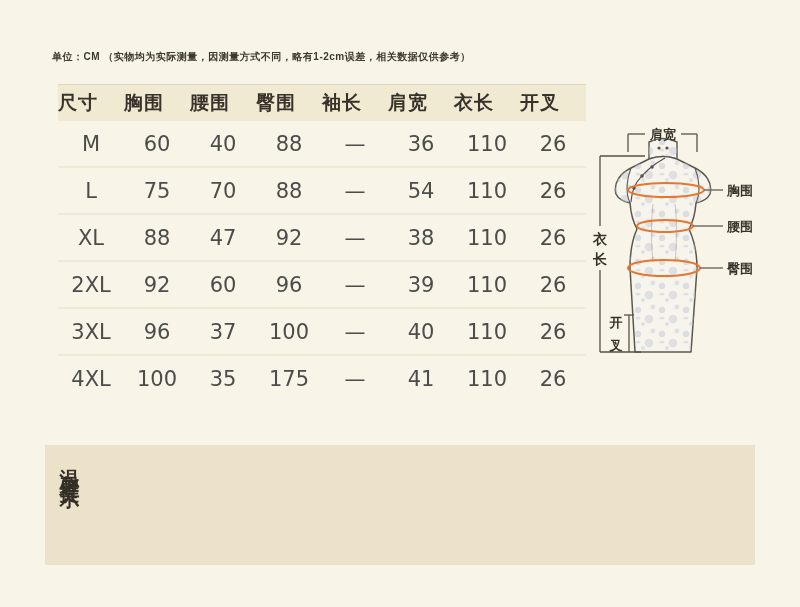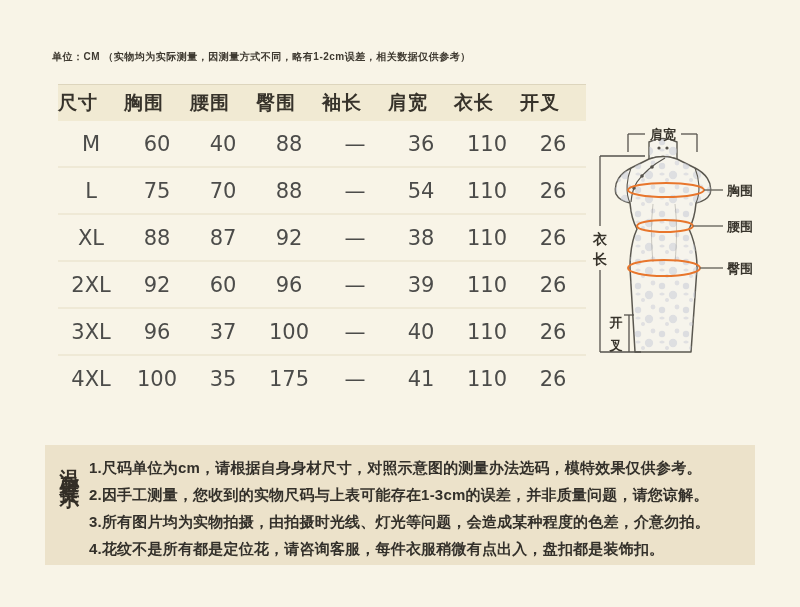--- a/index.html
+++ b/index.html
@@ -97,21 +97,21 @@
     <div class="st-cell">70</div>
     <div class="st-cell">88</div>
     <div class="st-cell">—</div>
     <div class="st-cell">54</div>
     <div class="st-cell">110</div>
     <div class="st-cell">26</div>
   </div>
   <div class="st-row">
     <div class="st-cell">XL</div>
     <div class="st-cell">88</div>
-    <div class="st-cell">87</div>
+    <div class="st-cell">47</div>
     <div class="st-cell">92</div>
     <div class="st-cell">—</div>
     <div class="st-cell">38</div>
     <div class="st-cell">110</div>
     <div class="st-cell">26</div>
   </div>
   <div class="st-row">
     <div class="st-cell">2XL</div>
     <div class="st-cell">92</div>
     <div class="st-cell">60</div>
@@ -221,19 +221,13 @@
       <line x1="44" y1="203" x2="44" y2="240"></line>
       <line x1="39" y1="203" x2="49" y2="203"></line>
     </g>
     <text x="31" y="215" text-anchor="middle" font-size="13" font-weight="bold" fill="#37332b">开</text>
     <text x="31" y="238" text-anchor="middle" font-size="13" font-weight="bold" fill="#37332b">叉</text>
   </svg>
 </div>
 
 <div class="tips-box">
   <div class="tips-title">温馨提示</div>
-  <div class="tips-list">
-    <div class="tip-item">1.尺码单位为cm，请根据自身身材尺寸，对照示意图的测量办法选码，模特效果仅供参考。</div>
-    <div class="tip-item">2.因手工测量，您收到的实物尺码与上表可能存在1-3cm的误差，并非质量问题，请您谅解。</div>
-    <div class="tip-item">3.所有图片均为实物拍摄，由拍摄时光线、灯光等问题，会造成某种程度的色差，介意勿拍。</div>
-    <div class="tip-item">4.花纹不是所有都是定位花，请咨询客服，每件衣服稍微有点出入，盘扣都是装饰扣。</div>
-  </div>
 </div>
 
 </body></html>

